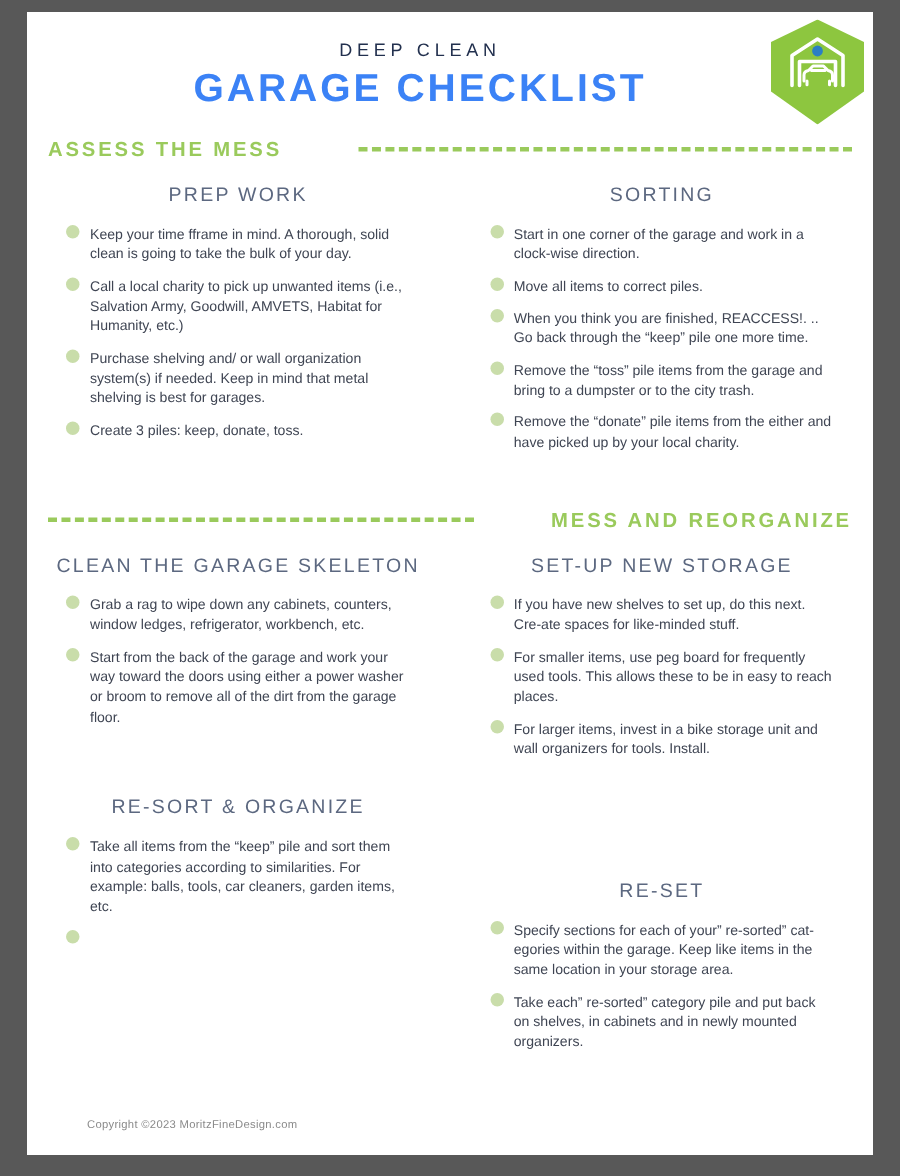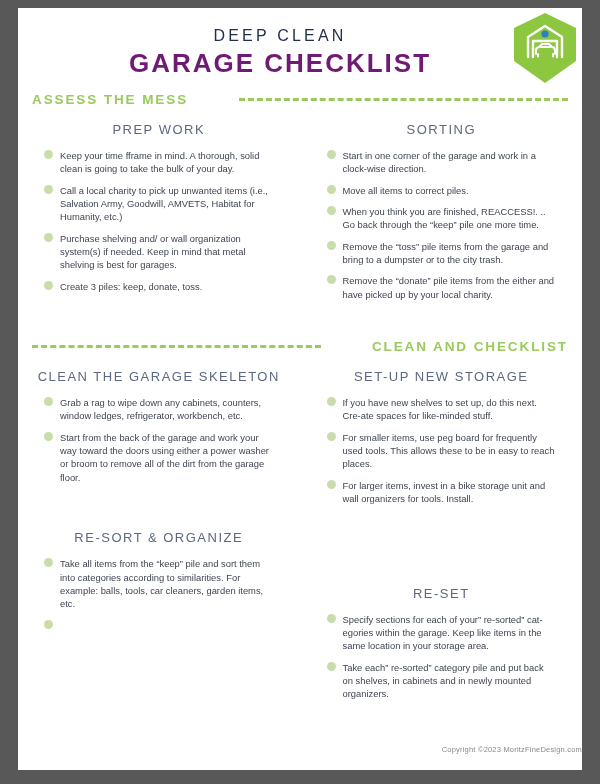--- a/index.html
+++ b/index.html
@@ -28,30 +28,30 @@
     position: relative;
     padding-top: 18px;
     height: 72px;
     box-sizing: border-box;
   }
   .title-wrap {
     text-align: center;
     padding-right: 40px;
   }
   .title-sm {
-    font-size: 16px;
+    font-size: 12px;
     letter-spacing: 3.2px;
     color: #22304e;
     font-weight: 400;
     line-height: 1.25;
   }
   .title-lg {
     font-size: 26px;
     letter-spacing: 2.0px;
-    color: #701a75;
+    color: #3b82f6;
     font-weight: 700;
     line-height: 1.25;
     margin-top: 1px;
   }
 
   
   .logo {
     position: absolute;
     right: 6px;
     top: 5px;
@@ -124,21 +124,21 @@
   }
 
   .block-gap { height: 8px; }
 
   
   .footer {
     position: absolute;
     bottom: 16px;
     left: 0;
     right: 0;
-    text-align: right;
+    text-align: left;
     font-size: 7.5px;
     color: #8a8a8a;
     letter-spacing: 0.2px;
     padding-left: 40px;
   }
 </style>
 </head>
 <body>
 
 <div class="page">
@@ -187,21 +187,21 @@
         <li><span class="dot"></span><span>Start in one corner of the garage and work in a clock-wise direction.</span></li>
         <li><span class="dot"></span><span>Move all items to correct piles.</span></li>
         <li><span class="dot"></span><span>When you think you are finished, REACCESS!. .. Go back through the “keep” pile one more time.</span></li>
         <li><span class="dot"></span><span>Remove the “toss” pile items from the garage and bring to a dumpster or to the city trash.</span></li>
         <li><span class="dot"></span><span>Remove the “donate” pile items from the either and have picked up by your local charity.</span></li>
       </ul>
     </div>
   </div>
 
   <div class="band right" style="margin-top:24px;">
-    <div class="band-label">CLEAN AND CHECKLIST</div>
+    <div class="band-label">MESS AND REORGANIZE</div>
     <div class="band-dash"></div>
   </div>
 
   <div class="cols">
     <div class="col">
       <div class="sub-title">CLEAN THE GARAGE SKELETON</div>
       <ul class="items">
         <li><span class="dot"></span><span>Grab a rag to wipe down any cabinets, counters, window ledges, refrigerator, workbench, etc.</span></li>
         <li><span class="dot"></span><span>Start from the back of the garage and work your way toward the doors using either a power washer or broom to remove all of the dirt from the garage floor.</span></li>
       </ul>

